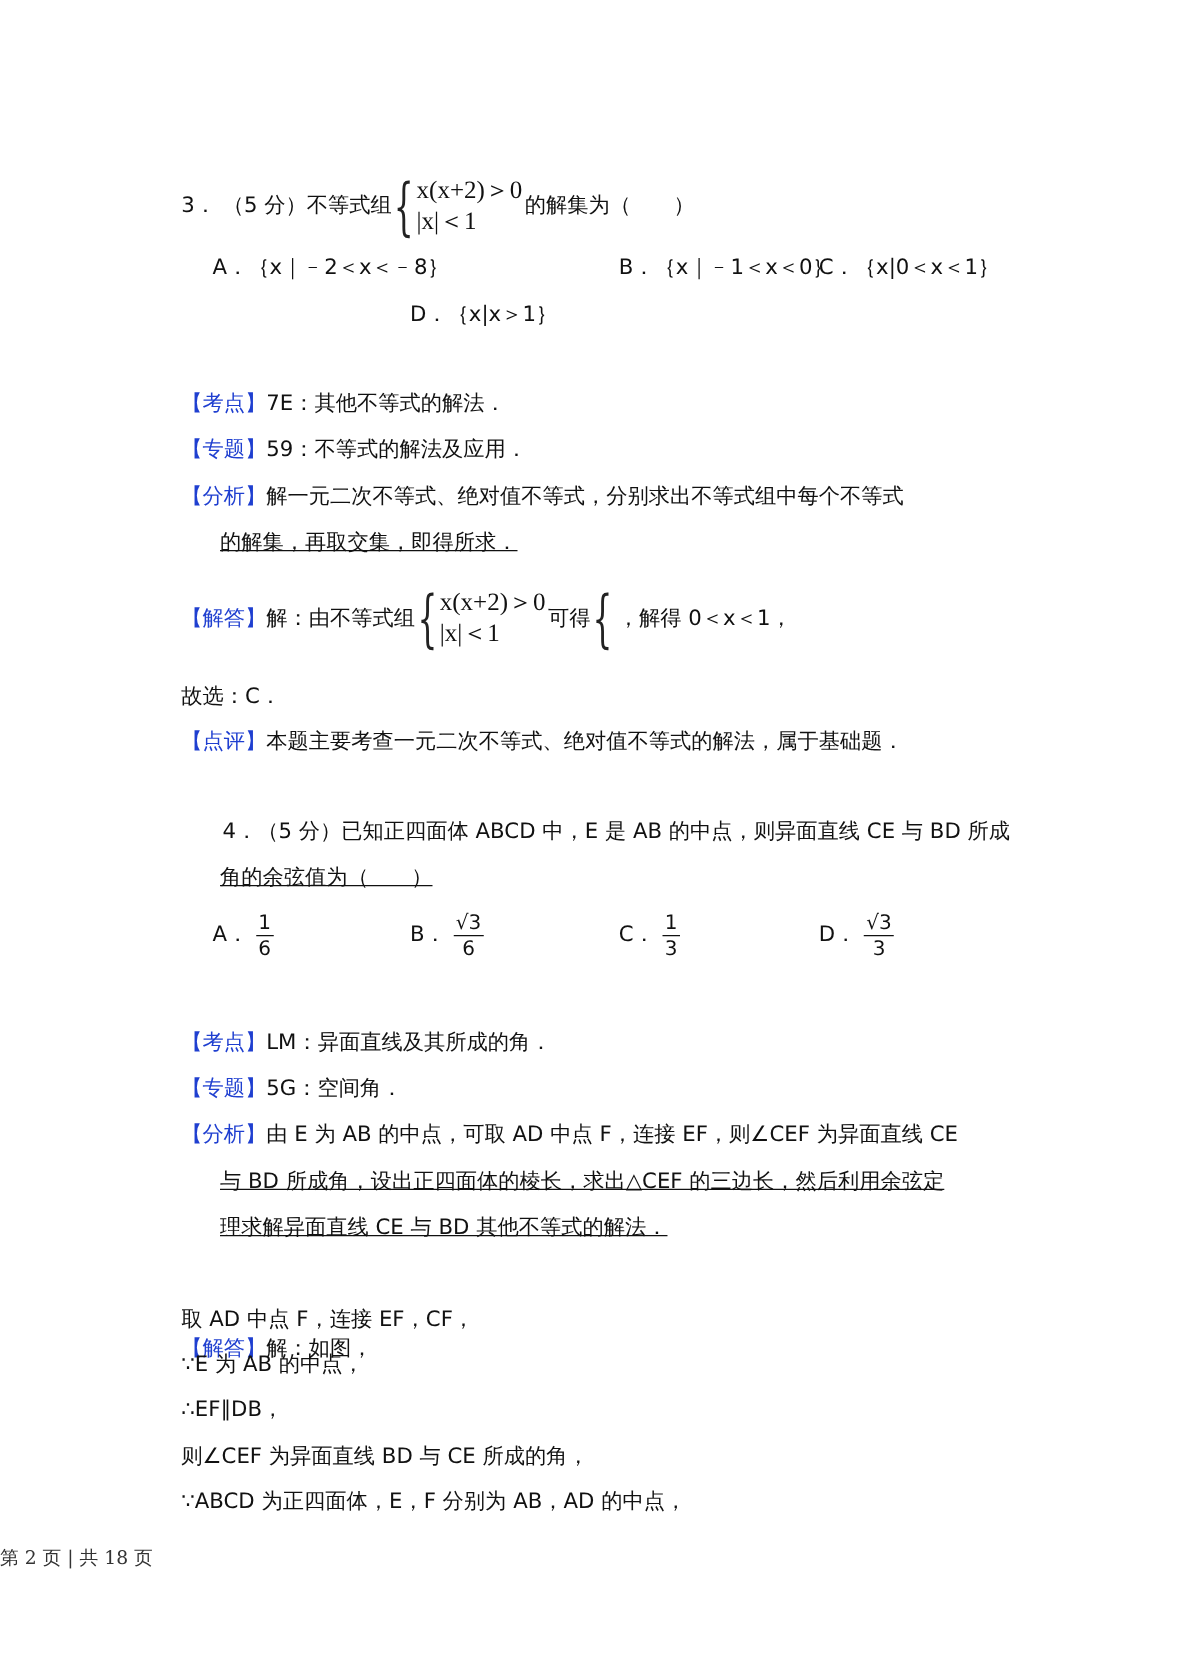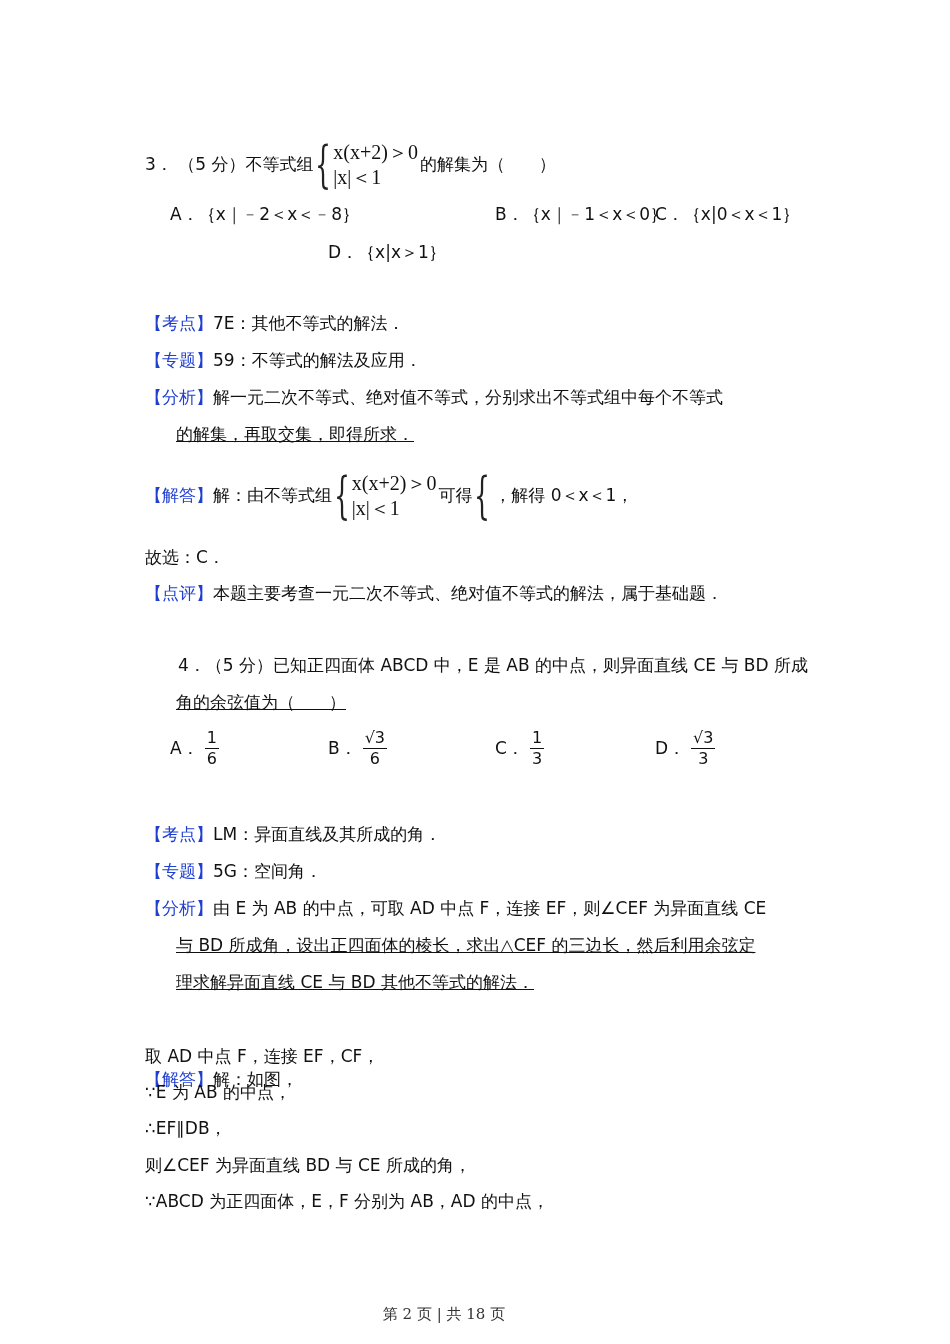--- a/index.html
+++ b/index.html
@@ -10,21 +10,21 @@
   .tag { color: #1f3fd0; }
   .opt { position: absolute; white-space: nowrap; line-height: 24px; }
   .sys { display: inline-flex; align-items: center; vertical-align: middle; margin: 0 2px; }
   .brace { font-size: 50px; line-height: 50px; font-weight: 100; transform: scaleX(0.5); margin: 0 -6px 0 -8px;
            font-family: "DejaVu Serif", serif; color: #222; }
   .sys-rows { display: flex; flex-direction: column; font-family: Liberation Serif, serif;
               font-size: 20px; line-height: 25px; }
   .frac { display: inline-flex; flex-direction: column; align-items: center; vertical-align: middle;
           font-size: 16px; line-height: 20px; margin-left: 6px; font-family: "DejaVu Sans", sans-serif; }
   .frac .num { border-bottom: 1px solid #111; padding: 0 2px; }
-  .footer { position: absolute; top: 1305px; left: 0; width: 888px; text-align: center; font-size: 15px;
+  .footer { position: absolute; top: 1237px; left: 0; width: 888px; text-align: left; font-size: 15px;
             color: #333; font-family: "DejaVu Serif", serif; }
 </style>
 </head>
 <body>
 
 <div class="line" style="top:140px;">
   <span>3．</span>
   <span>（5 分）</span><span>不等式组</span><span class="sys">
       <span class="brace">{</span>
       <span class="sys-rows">

